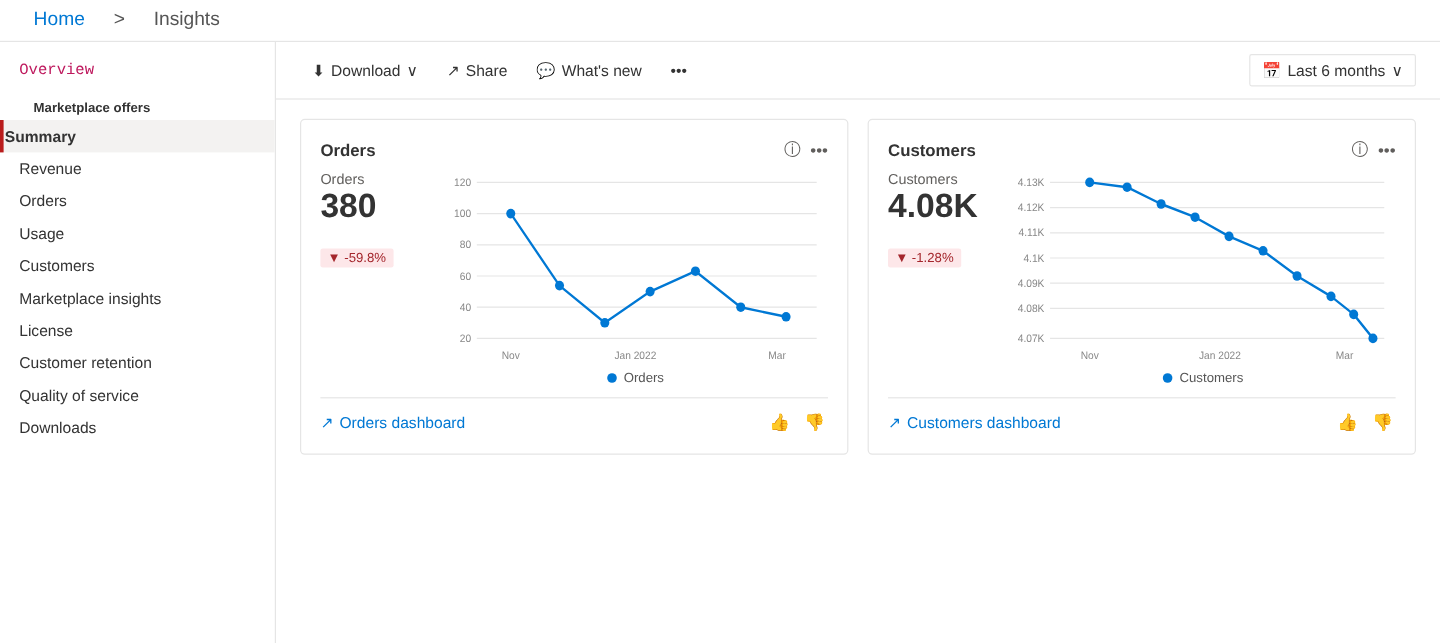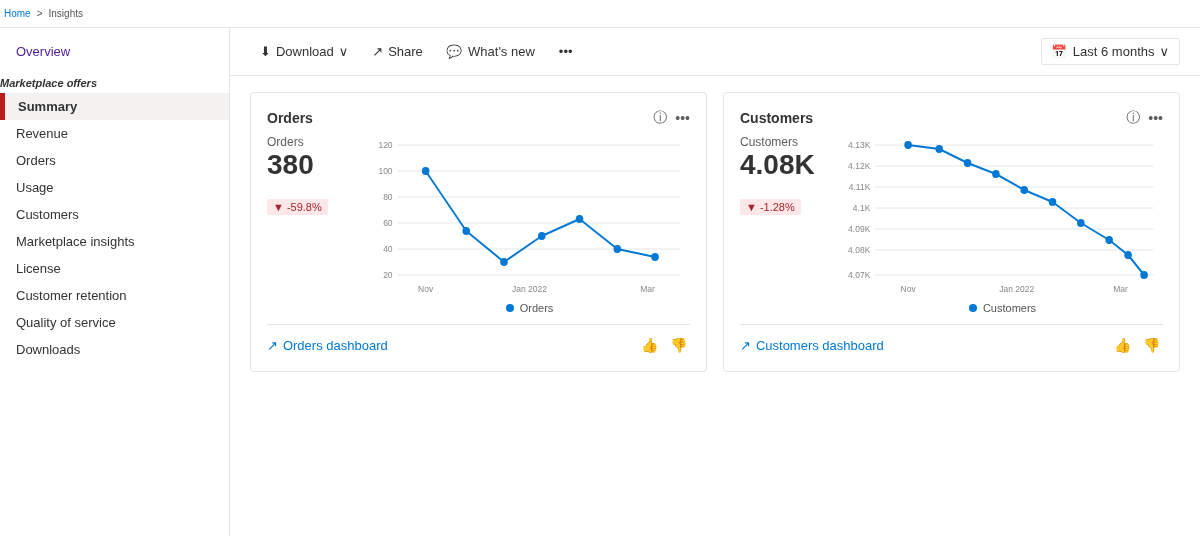--- a/index.html
+++ b/index.html
@@ -1,66 +1,66 @@
 <!DOCTYPE html>
 <html><head>
   <meta charset="utf-8">
   <style>
     * { box-sizing: border-box; margin: 0; padding: 0; }
     body { font-family: 'Segoe UI', Arial, sans-serif; font-size: 13px; color: #333; background: #fff; display: flex; flex-direction: column; height: 536px; overflow: hidden; }
 
     
     .breadcrumb {
-      padding: 8px 4px;
-      font-size: 10px;
+      padding: 8px 28px;
+      font-size: 16px;
       color: #555;
       border-bottom: 1px solid #e5e5e5;
       display: flex;
       align-items: center;
-      gap: 6px;
+      gap: 24px;
     }
     .breadcrumb a { color: #0078d4; text-decoration: none; }
 
     
     .layout { display: flex; flex: 1; overflow: hidden; }
 
     
     .sidebar {
       width: 230px;
       min-width: 230px;
       border-right: 1px solid #e5e5e5;
       padding: 12px 0;
       overflow-y: auto;
     }
     .sidebar-overview {
       padding: 4px 16px 10px;
       font-size: 13px;
-      color: #4c1d95;
-      cursor: pointer;
+      color: #be185d;
+      cursor: pointer;
+      font-family: Liberation Mono, monospace;
     }
     .sidebar-section-label {
-      padding: 8px 0 4px;
+      padding: 8px 28px 4px;
       font-size: 11px;
       font-weight: 700;
       color: #333;
-      font-style: italic;
     }
     .sidebar-item {
       padding: 6px 16px;
       font-size: 13px;
       color: #333;
       cursor: pointer;
       display: flex;
       align-items: center;
     }
     .sidebar-item.active {
       background: #f3f2f1;
       font-weight: 600;
-      border-left: 5px solid #b91c1c;
-      padding-left: 13px;
+      border-left: 3px solid #b91c1c;
+      padding-left: 1px;
       color: #333;
     }
 
     
     .content { flex: 1; display: flex; flex-direction: column; overflow: hidden; }
 
     
     .toolbar {
       display: flex;
       align-items: center;

